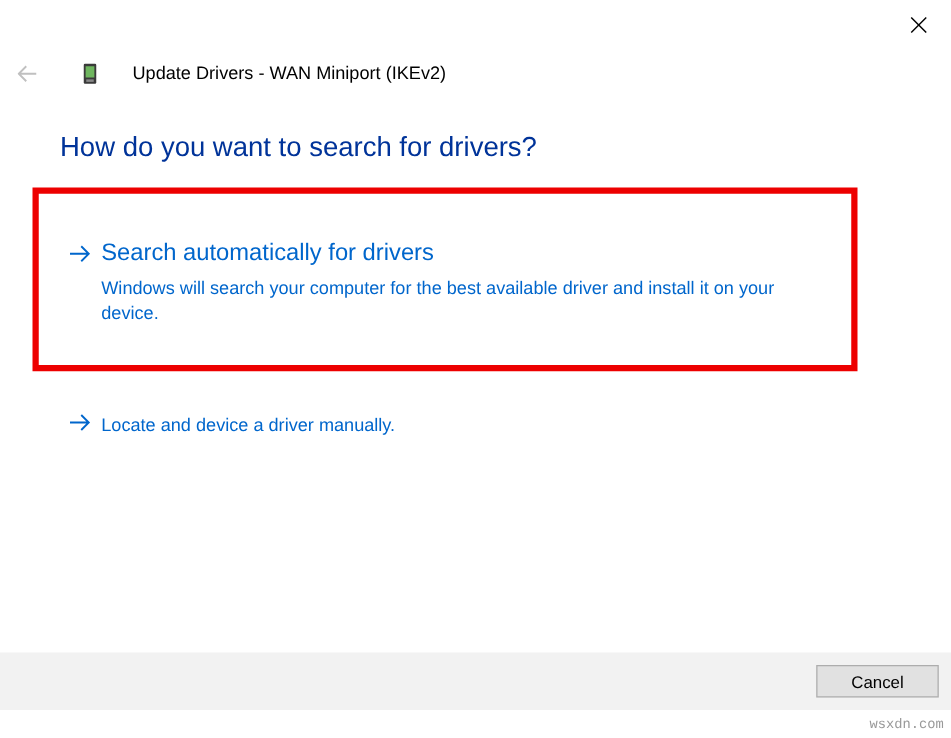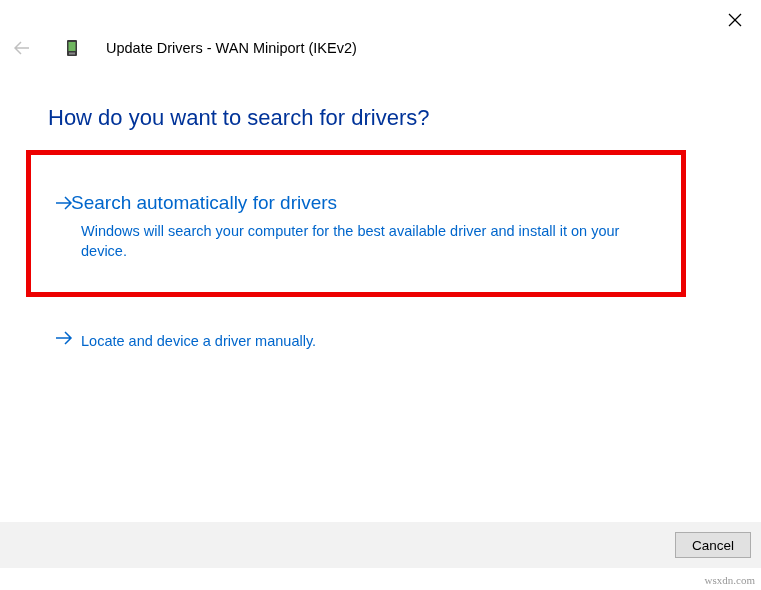--- a/index.html
+++ b/index.html
@@ -25,21 +25,21 @@
       display: flex;
       align-items: center;
       justify-content: center;
     }
     .close-button svg {
       width: 14px;
       height: 14px;
     }
     .header {
       position: absolute;
-      top: 36px;
+      top: 47px;
       left: 10px;
       display: flex;
       align-items: center;
       gap: 28px;
       text-align: right;
     }
     .back-arrow {
       width: 24px;
       height: 24px;
       display: flex;
@@ -100,21 +100,21 @@
       width: 18px;
       height: 18px;
     }
     .option-arrow svg {
       width: 18px;
       height: 14px;
     }
     .option-title {
       font-size: 19px;
       color: #0066cc;
-      margin-left: 16px;
+      margin-left: 26px;
       font-weight: 400;
       line-height: 1.3;
     }
     .option-desc {
       font-size: 14.5px;
       color: #0066cc;
       margin-left: 26px;
       margin-top: 5px;
       max-width: 560px;
       line-height: 1.4;
@@ -125,36 +125,36 @@
       left: 0;
       right: 0;
       height: 46px;
       background: #f2f2f2;
       display: flex;
       align-items: center;
       justify-content: flex-end;
       padding-right: 10px;
     }
     .cancel-button {
-      width: 76px;
+      width: 98px;
       height: 26px;
       background: #e1e1e1;
       border: 1px solid #adadad;
       font-size: 13.5px;
       color: #000;
       cursor: pointer;
       padding: 0;
     }
     .watermark {
       position: absolute;
       bottom: 4px;
       right: 6px;
       font-size: 11px;
       color: #999;
-      font-family: Liberation Serif, serif;
+      font-family: Liberation Mono, monospace;
     }
   </style>
 </head>
 <body>
 
 <div class="close-button">
   <svg viewBox="0 0 14 14">
     <line x1="1" y1="1" x2="13" y2="13" stroke="#000" stroke-width="1.2"></line>
     <line x1="13" y1="1" x2="1" y2="13" stroke="#000" stroke-width="1.2"></line>
   </svg>

